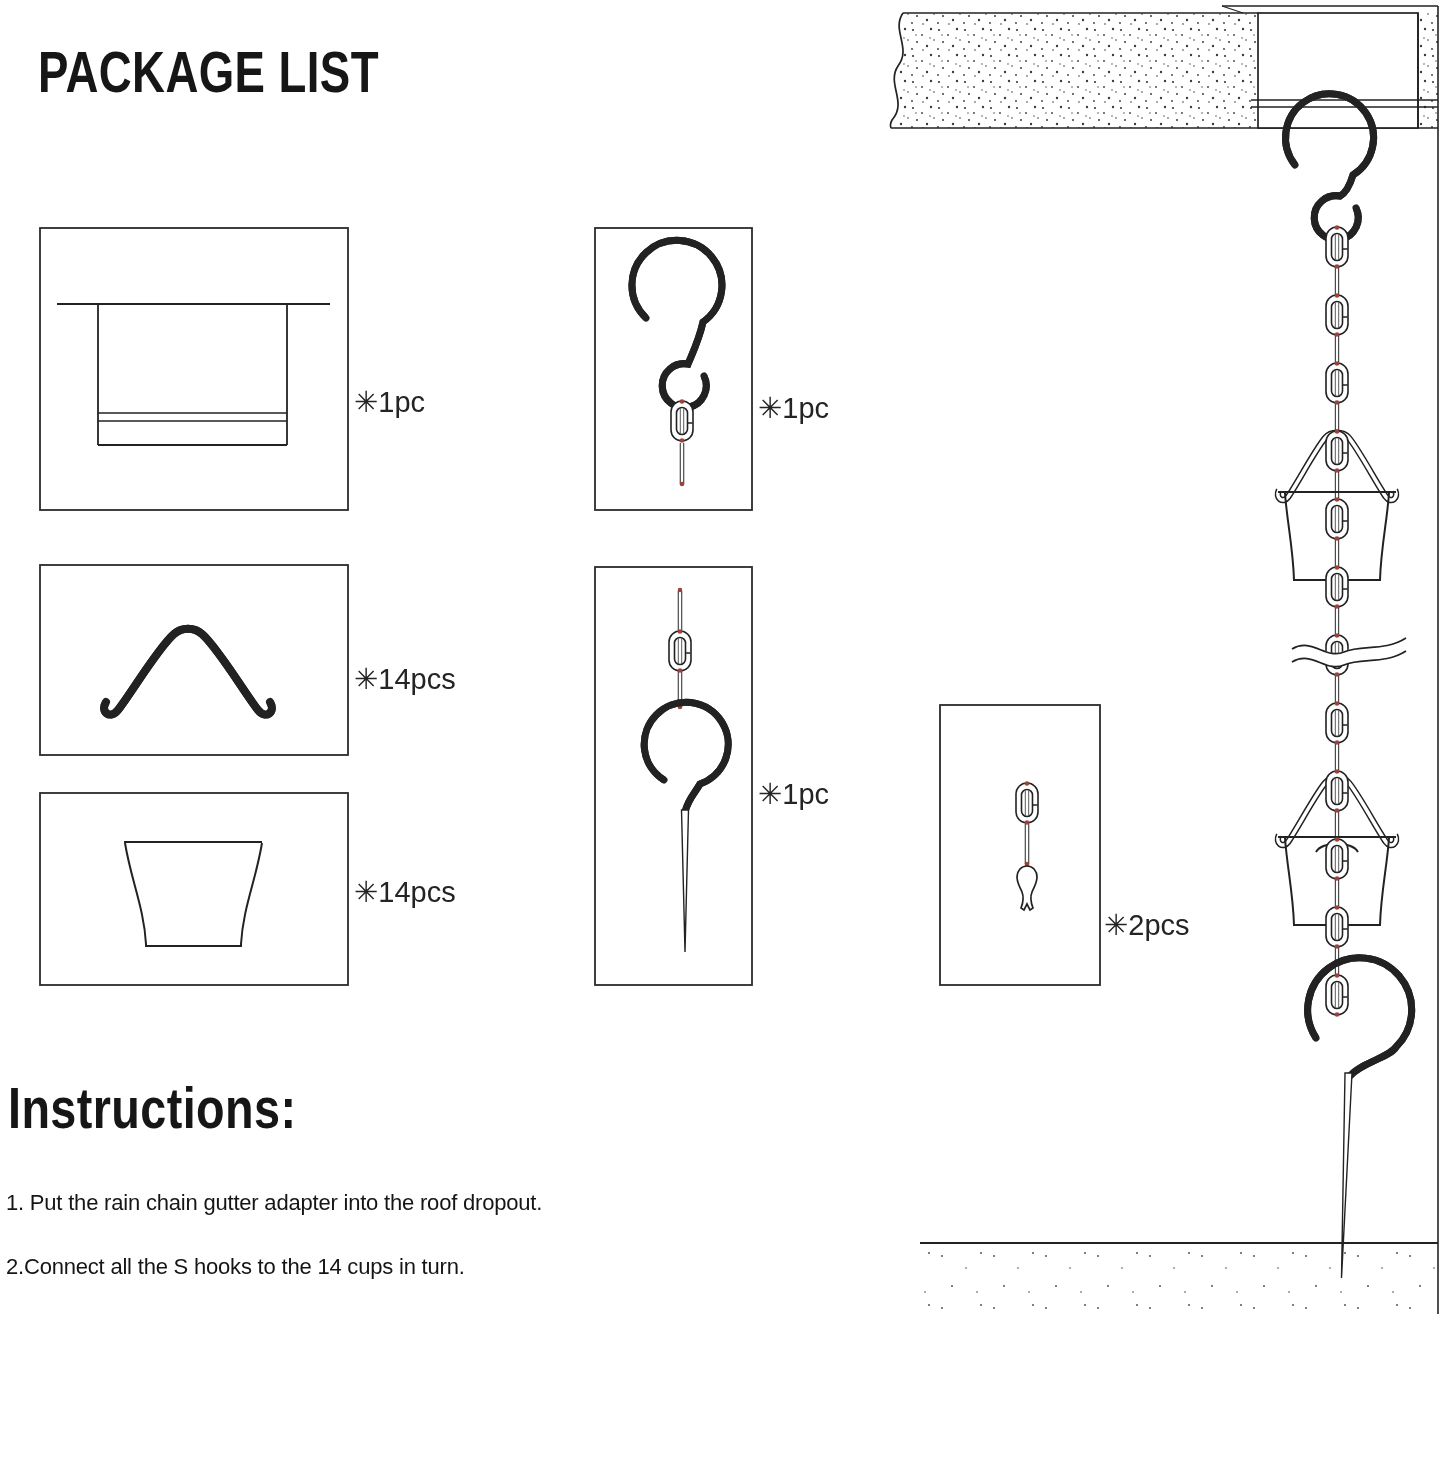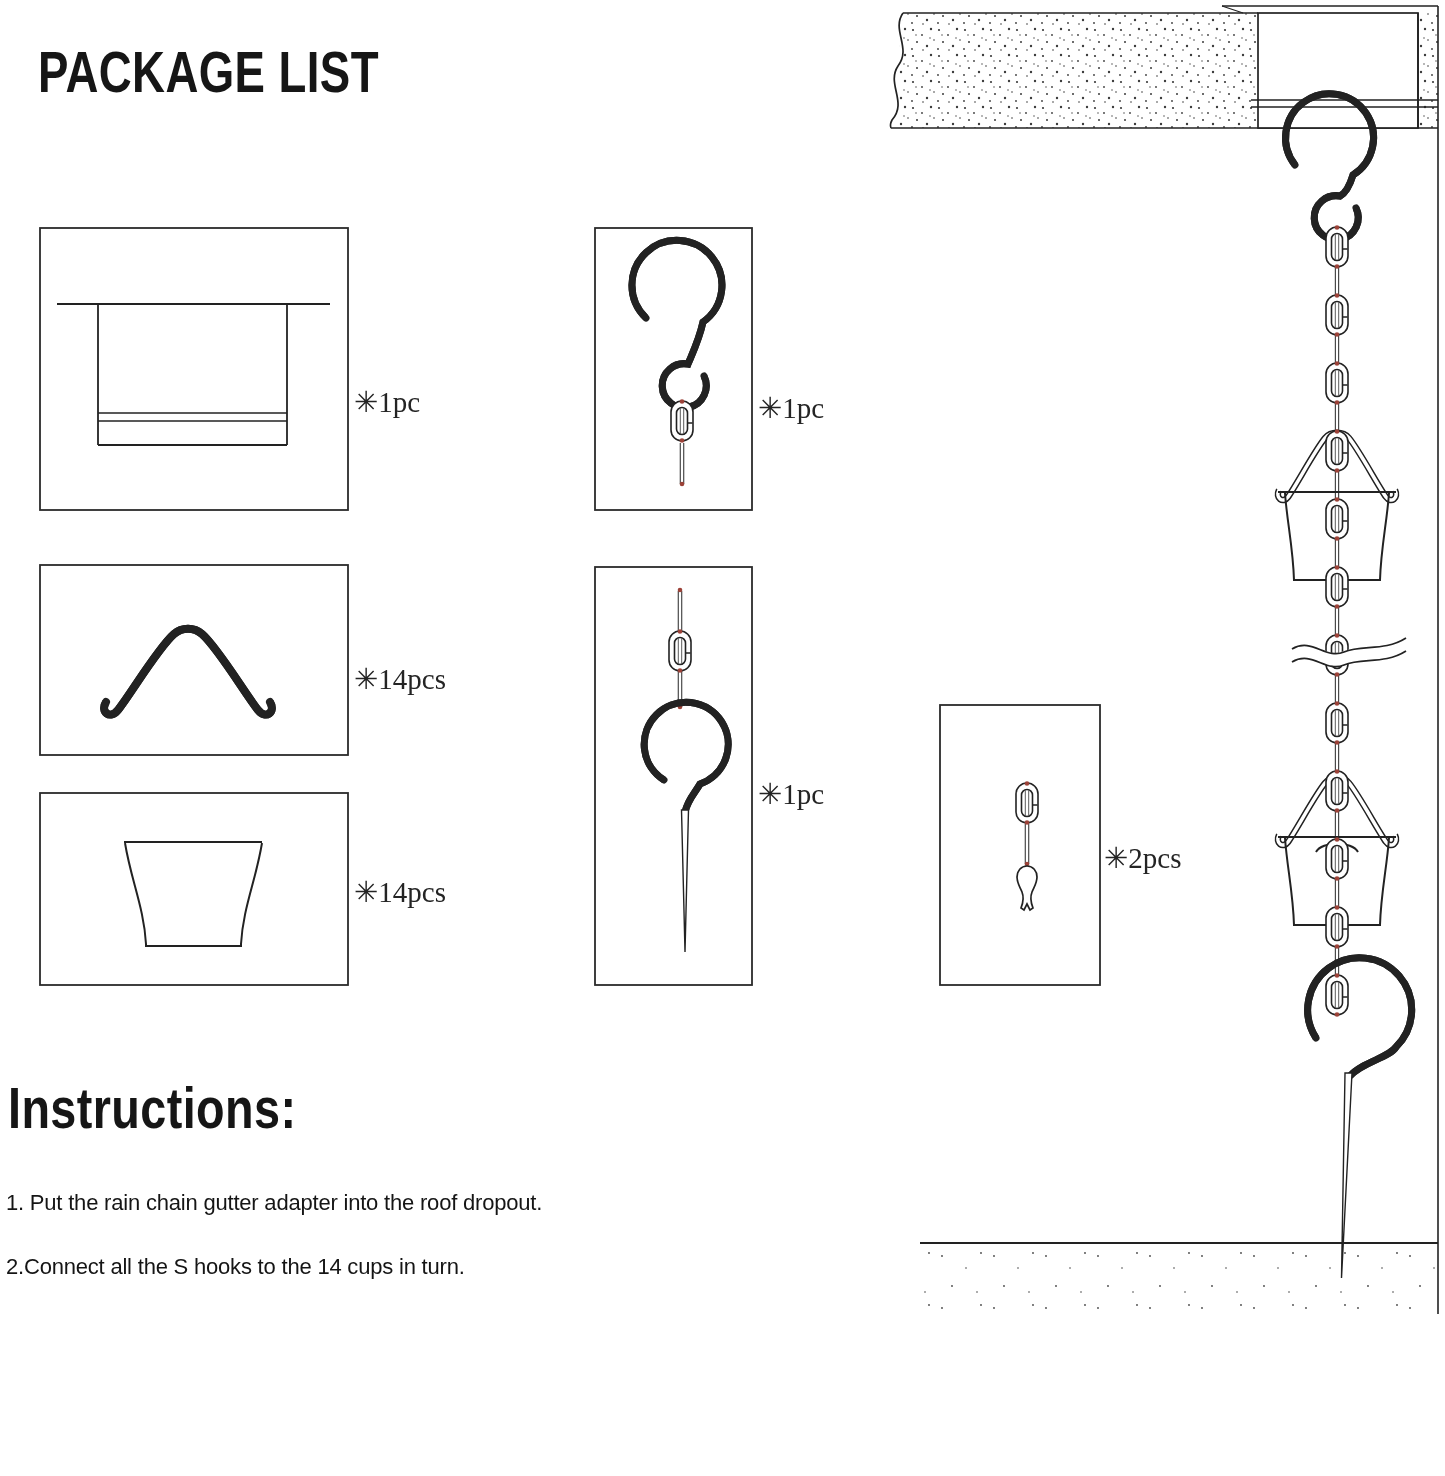--- a/index.html
+++ b/index.html
@@ -7,21 +7,21 @@
     position:relative;width:1445px;height:1314px;background:#ffffff;
     font-family:"Liberation Sans", sans-serif;color:#111;overflow:hidden;
   }
   .art{position:absolute;left:0;top:0;z-index:1;}
   .txt{position:absolute;z-index:2;white-space:nowrap;}
   .big-title{
     font-size:57px;font-weight:bold;letter-spacing:0.5px;color:#161616;
     transform:scaleX(.8);transform-origin:left top;line-height:1;
   }
   .qty{
-    font-family:Liberation Serif, serif;
+    font-family:Liberation Sans, sans-serif;
     font-size:29px;font-weight:normal;color:#242424;line-height:1;letter-spacing:0px;
   }
   .step{
     font-size:22px;color:#151515;line-height:1;letter-spacing:-0.2px;
   }
 </style>
 </head>
 <body>
 
 <div class="page">
@@ -206,19 +206,19 @@
     </g>
   </svg>
 
   <h1 class="txt big-title" style="left:38px;top:44px;margin:0;">PACKAGE LIST</h1>
 
   <div class="txt qty" style="left:354px;top:388px;">✳1pc</div>
   <div class="txt qty" style="left:354px;top:665px;">✳14pcs</div>
   <div class="txt qty" style="left:354px;top:878px;">✳14pcs</div>
   <div class="txt qty" style="left:758px;top:394px;">✳1pc</div>
   <div class="txt qty" style="left:758px;top:780px;">✳1pc</div>
-  <div class="txt qty" style="left:1104px;top:844px;">✳2pcs</div>
+  <div class="txt qty" style="left:1104px;top:911px;">✳2pcs</div>
 
   <h2 class="txt big-title" style="left:8px;top:1080px;margin:0;transform:scaleX(.82);">Instructions:</h2>
 
   <div class="txt step" style="left:6px;top:1192px;">1. Put the rain chain gutter adapter into the roof dropout.</div>
   <div class="txt step" style="left:6px;top:1256px;">2.Connect all the S hooks to the 14 cups in turn.</div>
 </div>
 
 </body></html>

